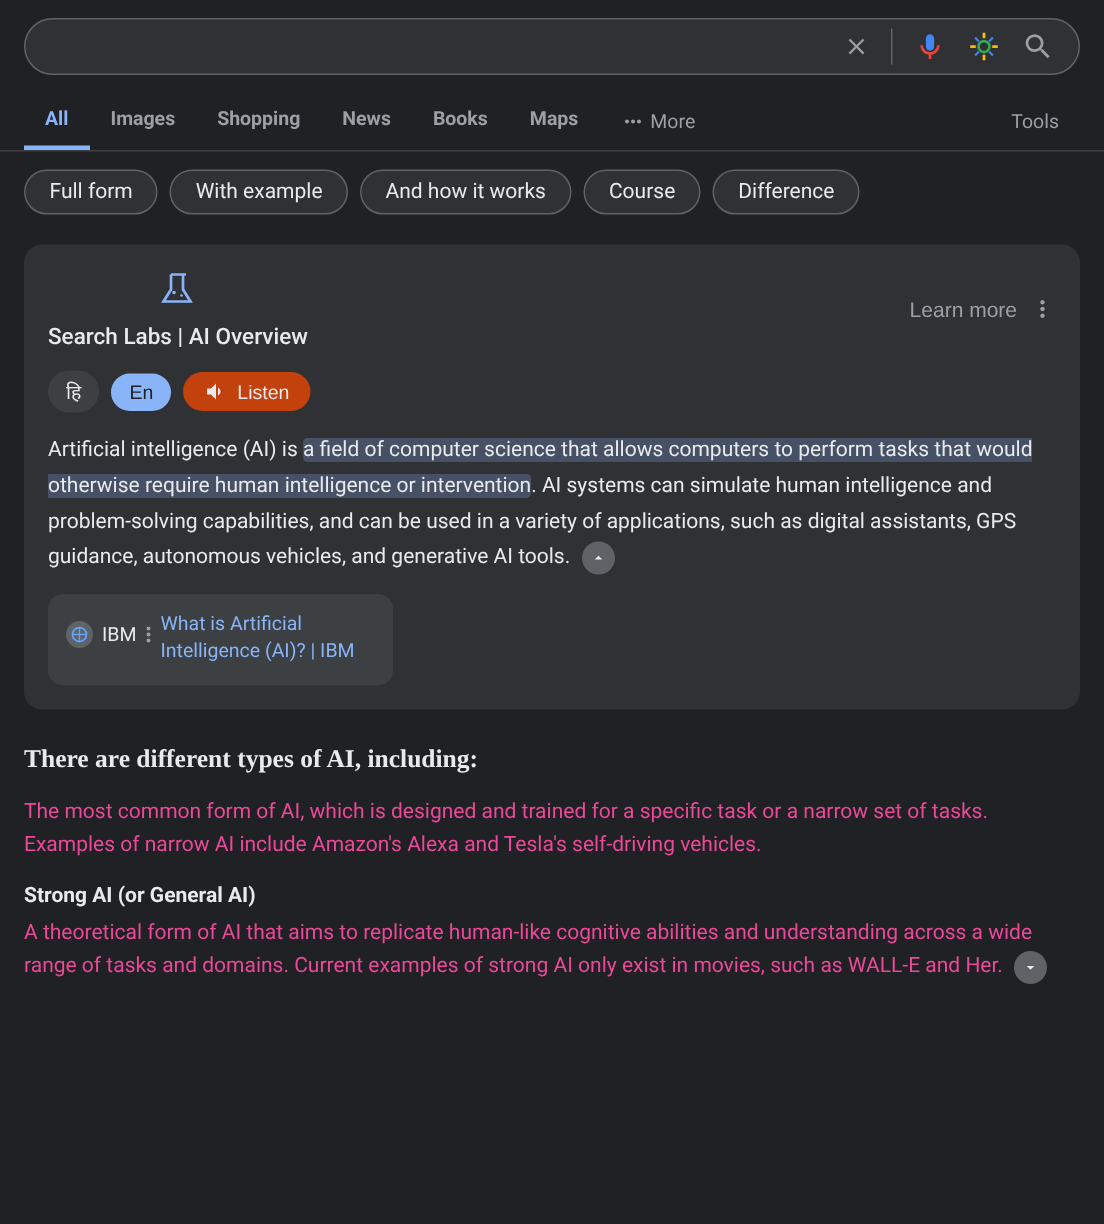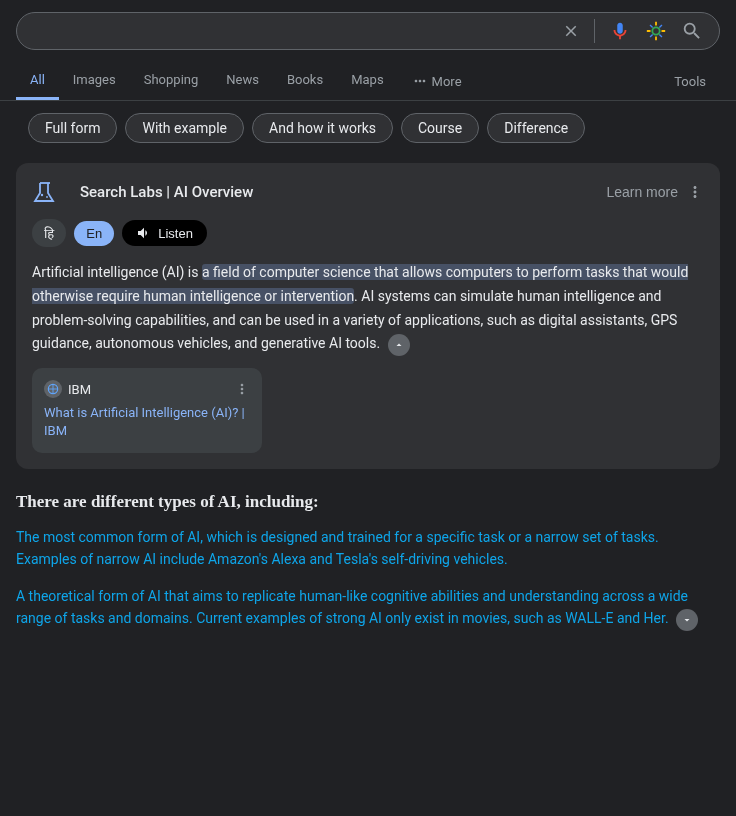--- a/index.html
+++ b/index.html
@@ -63,20 +63,21 @@
       gap: 0;
     }
     .nav-tab {
       padding: 10px 14px;
       font-size: 13px;
       color: #9aa0a6;
       cursor: pointer;
       border-bottom: 3px solid transparent;
       white-space: nowrap;
       position: relative;
+      font-weight: bold;
     }
     .nav-tab.active {
       color: #8ab4f8;
       border-bottom: 3px solid #8ab4f8;
     }
     .nav-tab-more {
       display: flex;
       align-items: center;
       gap: 4px;
       padding: 10px 14px;
@@ -89,21 +90,21 @@
       padding: 10px 14px;
       font-size: 13px;
       color: #9aa0a6;
       cursor: pointer;
     }
 
     
     .filter-chips {
       display: flex;
       gap: 8px;
-      padding: 12px 28px;
+      padding: 12px 16px;
       overflow-x: auto;
     }
     .chip {
       background: #303134;
       border: 1px solid #5f6368;
       border-radius: 20px;
       padding: 6px 16px;
       font-size: 14px;
       color: #e8eaed;
       cursor: pointer;
@@ -119,24 +120,25 @@
     }
     .ai-card-header {
       display: flex;
       align-items: center;
       justify-content: space-between;
       margin-bottom: 14px;
     }
     .ai-card-title {
       display: flex;
       align-items: center;
-      gap: 22px;
+      gap: 10px;
       font-size: 15px;
       font-weight: 500;
       color: #e8eaed;
+      flex-direction: column;
     }
     .ai-icon {
       width: 26px;
       height: 26px;
     }
     .ai-card-actions {
       display: flex;
       align-items: center;
       gap: 8px;
       font-size: 14px;
@@ -169,21 +171,21 @@
       display: flex;
       align-items: center;
       gap: 4px;
     }
     .lang-btn.active {
       background: #8ab4f8;
       color: #202124;
       font-weight: 500;
     }
     .listen-btn {
-      background: #000000;
+      background: #c2410c;
       border: none;
       border-radius: 20px;
       padding: 5px 14px;
       color: #e8eaed;
       font-size: 13px;
       cursor: pointer;
       display: flex;
       align-items: center;
       gap: 6px;
     }
@@ -215,21 +217,21 @@
       margin-left: 4px;
     }
 
     
     .source-card {
       background: #3c4043;
       border-radius: 10px;
       padding: 12px;
       margin-top: 8px;
       display: flex;
-      flex-direction: column;
+      flex-direction: row;
       width: 230px;
     }
     .source-card-header {
       display: flex;
       align-items: center;
       justify-content: space-between;
       margin-bottom: 6px;
     }
     .source-name {
       display: flex;
@@ -266,21 +268,21 @@
       font-family: Liberation Serif, serif;
     }
     .type-title {
       font-size: 14px;
       font-weight: 700;
       color: #e8eaed;
       margin-bottom: 6px;
     }
     .type-desc {
       font-size: 14px;
-      color: #0ea5e9;
+      color: #ec4899;
       line-height: 1.6;
       margin-bottom: 14px;
     }
 
     .main-content {
       padding: 12px 16px;
     }
 
     .expand-btn {
       display: inline-flex;
@@ -420,20 +422,21 @@
     </div>
     <div class="source-title">What is Artificial Intelligence (AI)? | IBM</div>
   </div>
 </div>
 
 <div class="main-content">
   <div class="section-title">There are different types of AI, including:</div>
 
   <div class="type-desc">The most common form of AI, which is designed and trained for a specific task or a narrow set of tasks. Examples of narrow AI include Amazon's Alexa and Tesla's self-driving vehicles.</div>
 
+  <div class="type-title">Strong AI (or General AI)</div>
   <div class="type-desc">
     <span>A theoretical form of AI that aims to replicate human-like cognitive abilities and understanding across a wide range of tasks and domains. Current examples of strong AI only exist in movies, such as WALL-E and Her.</span>
     <button class="expand-btn">
       <svg width="12" height="12" viewBox="0 0 24 24" fill="#e8eaed">
           <path d="M7 10l5 5 5-5z"></path>
         </svg>
     </button>
   </div>
 </div>
 

